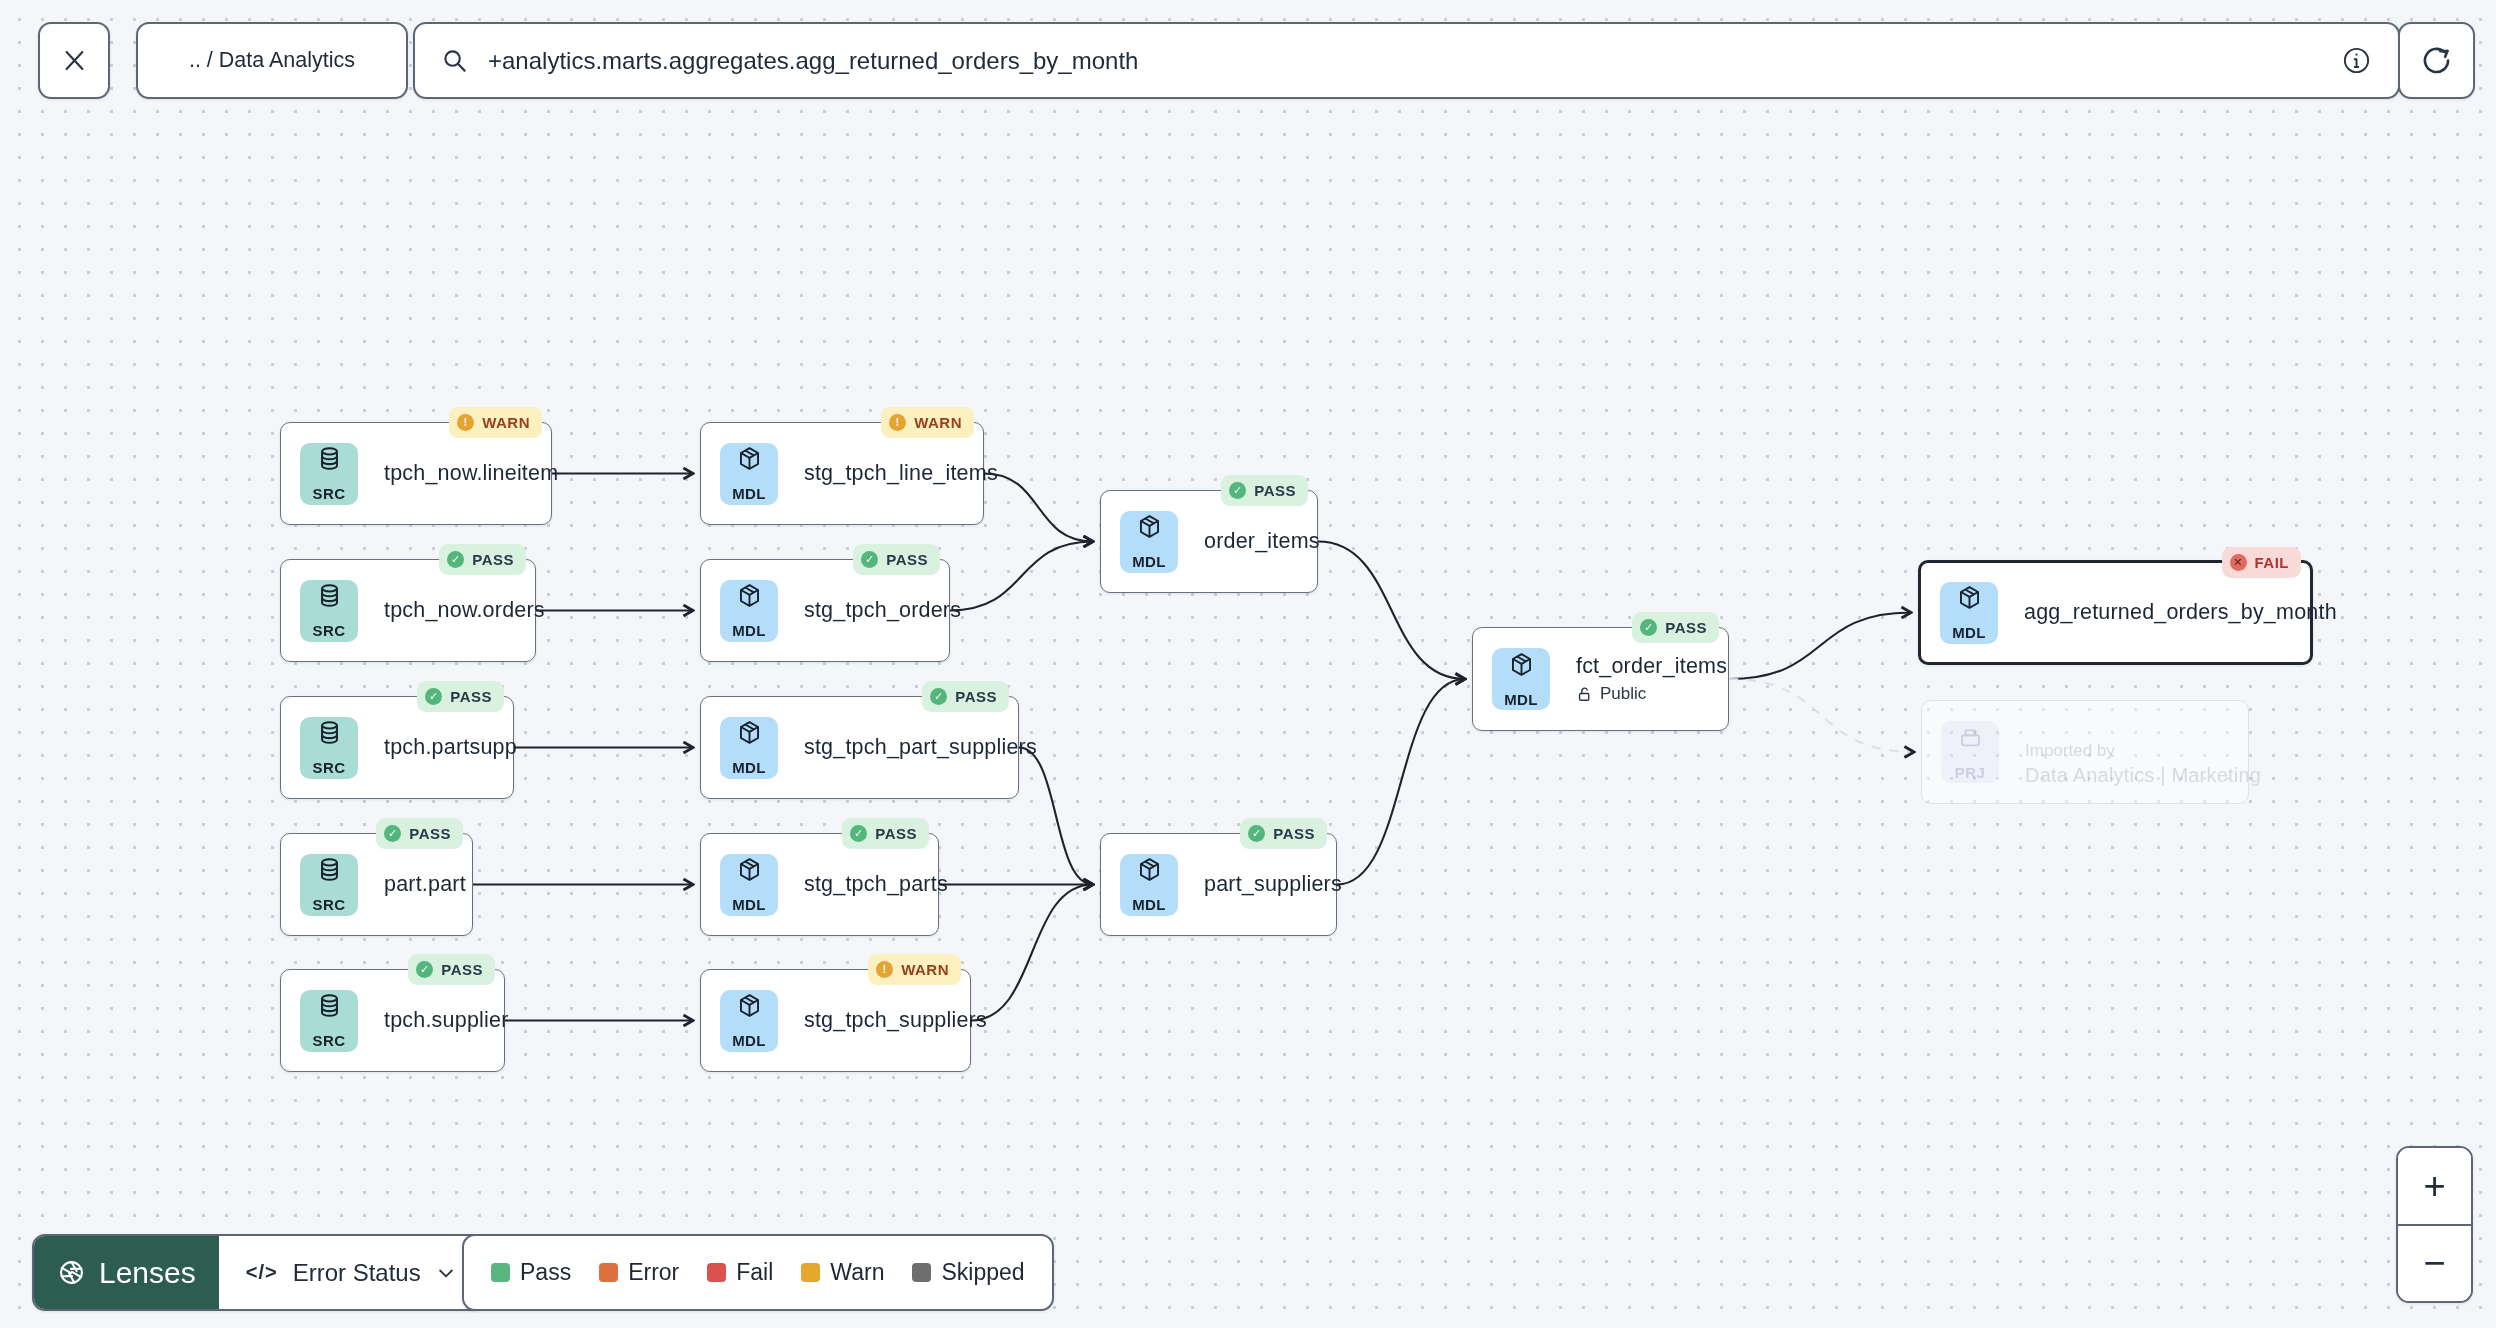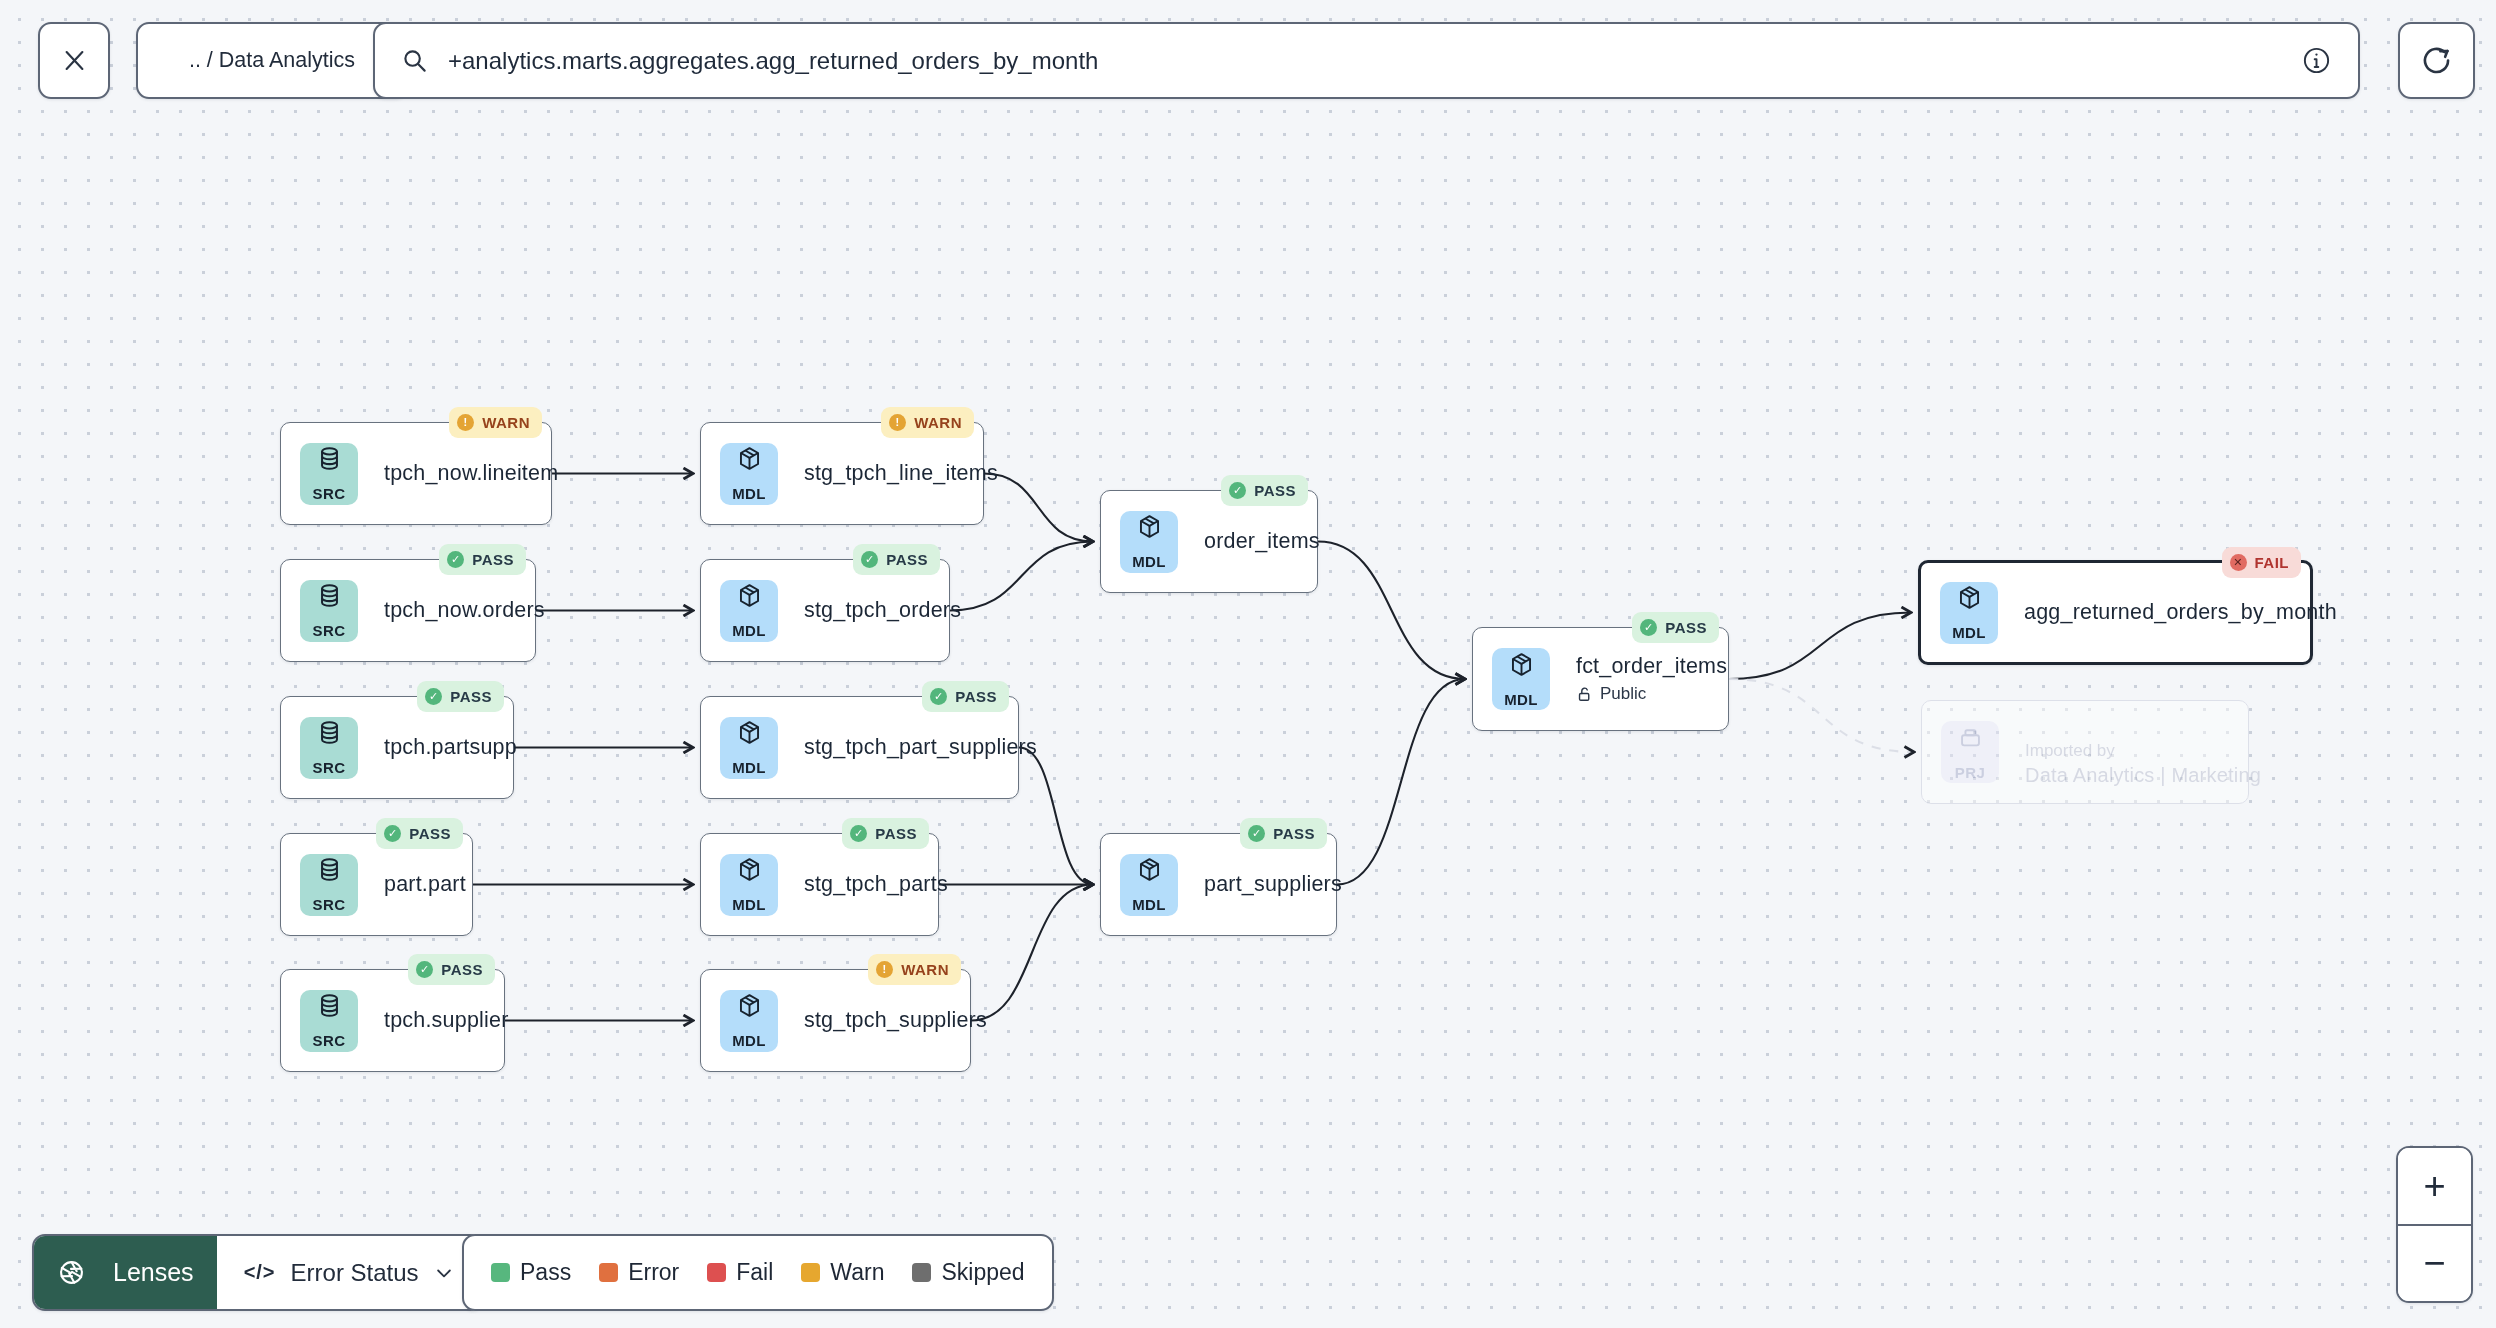--- a/index.html
+++ b/index.html
@@ -48,36 +48,36 @@
   }
   
   .tbtn{
     position:absolute;top:22px;height:77px;background:#fff;border:2px solid #5d6676;border-radius:13px;
     box-sizing:border-box;display:flex;align-items:center;justify-content:center;color:#222c3b;
     cursor:pointer;box-shadow:0 1px 3px rgba(25,35,55,.10);font-family:inherit;
   }
   .tbtn svg{display:block;}
   .btn-close{left:38px;width:72px;}
   .btn-crumb{left:136px;width:272px;font-size:21.5px;}
-  .searchbar{left:373px;width:1987px;justify-content:flex-start;padding:0 26px;gap:18px;cursor:text;}
+  .searchbar{left:413px;width:1987px;justify-content:flex-start;padding:0 26px;gap:18px;cursor:text;}
   .searchbar input{
     flex:1;border:none;outline:none;background:transparent;font-family:inherit;
     font-size:24px;color:#1f2a3a;
   }
   .btn-refresh{left:2398px;width:77px;}
   .ico{color:#2a3443;display:flex;align-items:center;}
   
   .lenses-group{
     position:absolute;left:32px;top:1234px;height:77px;display:flex;align-items:stretch;
     background:#fff;border:2px solid #5d6676;border-radius:13px;overflow:hidden;box-sizing:border-box;
     box-shadow:0 1px 3px rgba(25,35,55,.10);
   }
   .lenses-btn{
-    border:none;cursor:pointer;display:flex;align-items:center;gap:27px;padding:0 23px;
-    color:#fff;font-size:25px;font-family:inherit;
+    border:none;cursor:pointer;display:flex;align-items:center;gap:13px;padding:0 23px;
+    color:#fff;font-size:30px;font-family:inherit;
   }
   .lens-select{
     border:none;background:#fff;cursor:pointer;display:flex;align-items:center;gap:15px;
     padding:0 27px;font-size:24px;color:#222c3b;font-family:inherit;
   }
   .lens-select .code{font-weight:700;font-size:20px;letter-spacing:1px;color:#222c3b;}
   .legend{
     position:absolute;left:462px;top:1234px;height:77px;box-sizing:border-box;
     background:#fff;border:2px solid #5d6676;border-radius:13px;
     display:flex;align-items:center;gap:28px;padding:0 27px;font-size:23px;color:#1e2735;

